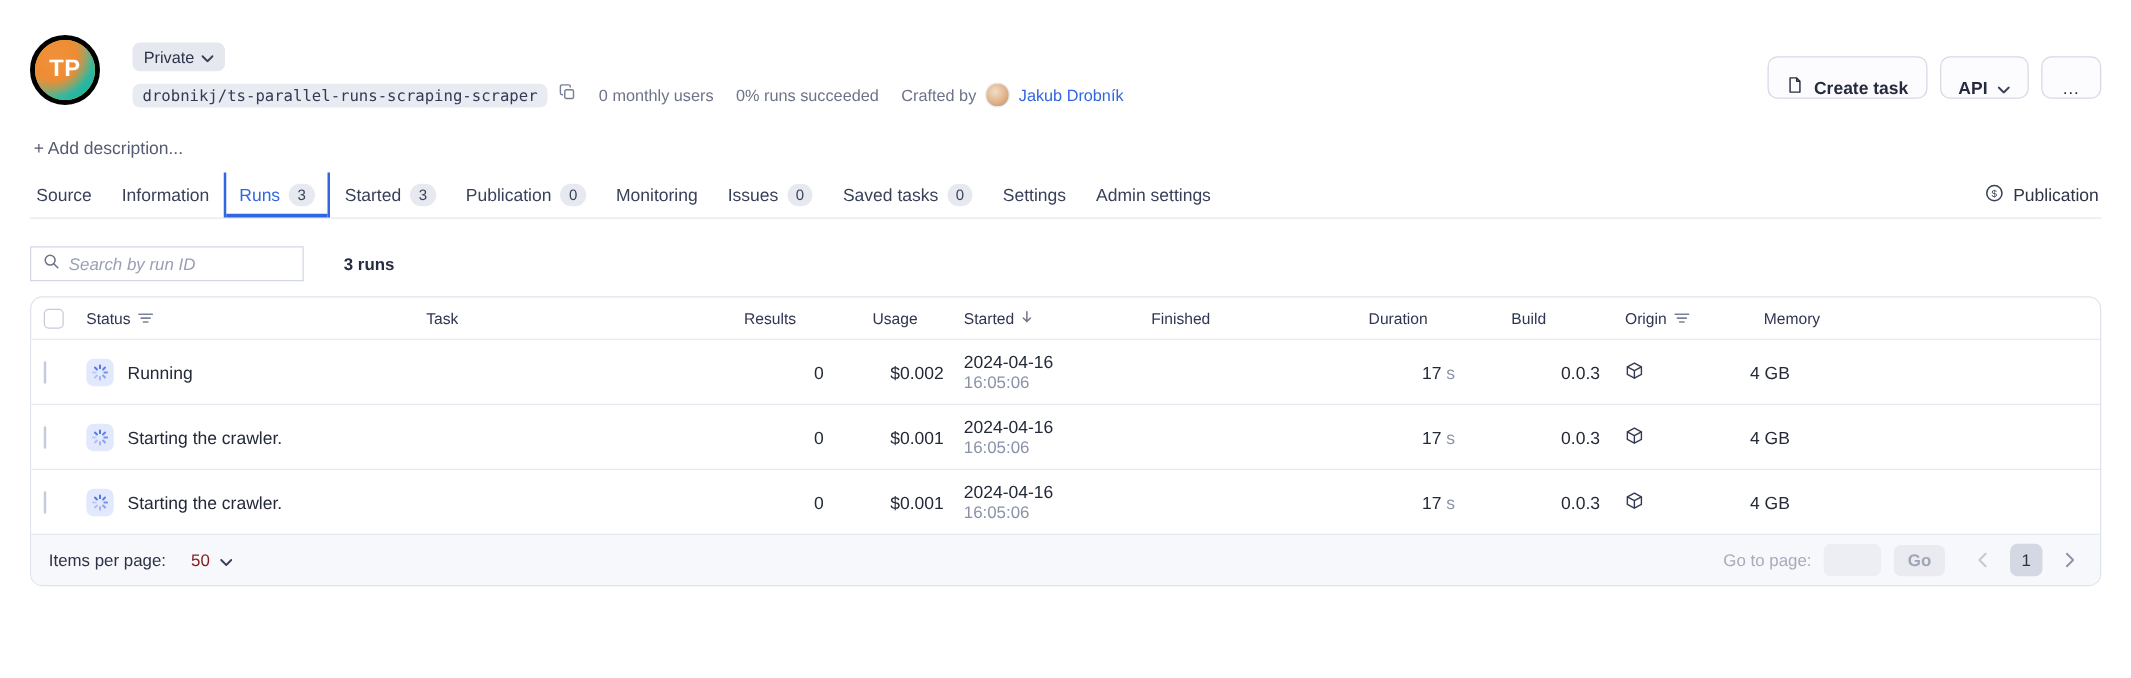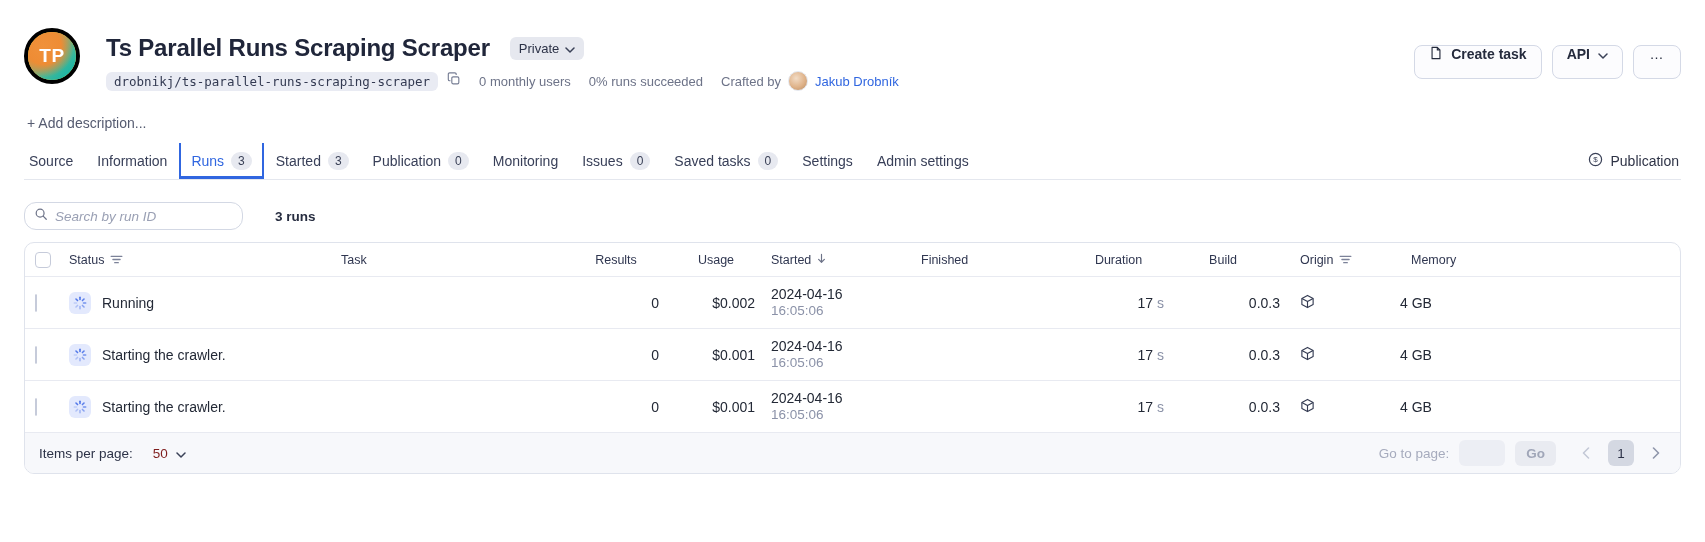--- a/index.html
+++ b/index.html
@@ -24,21 +24,21 @@
   .slug-wrap { display:flex; align-items:center; gap:9px; }
   .slug-pill { background:#e9ebf3; border-radius:6px; padding:2px 8px;
                font-family:"DejaVu Sans Mono", monospace; font-size:12.5px; color:#333a52; }
   .meta-text { font-size:13px; color:#6d7388; }
   .crafted { display:flex; align-items:center; gap:7px; }
   .avatar { width:20px; height:20px; border-radius:50%;
             background: radial-gradient(circle at 40% 35%, #f2dcc6 0%, #dfb38a 55%, #b98a60 100%);
             border:1px solid #e4e7ee; }
   .author-link { font-size:13px; color:#3066e0; cursor:pointer; }
   .header-actions { margin-left:auto; display:flex; gap:10px; margin-top:17px; }
-  .btn { display:flex; align-items:flex-start; gap:8px; background:#fcfcfe; border:1px solid #d4d9e6;
+  .btn { display:flex; align-items:flex-end; gap:8px; background:#fcfcfe; border:1px solid #d4d9e6;
          border-radius:8px; height:34px; padding:0 14px; font-size:14px; font-weight:bold;
          color:#252b3d; cursor:pointer; }
   .btn-more { width:48px; justify-content:center; font-weight:normal; letter-spacing:1px; }
 
   .add-desc { margin:24px 24px 0 27px; font-size:14px; color:#555b70; cursor:pointer; width:fit-content; }
 
   
   .tabs-row { display:flex; align-items:stretch; margin:12px 24px 0 24px; border-bottom:1px solid #e4e7ee; height:37px; }
   .tab { display:flex; align-items:center; gap:7px; padding:0 10px; font-size:14px; color:#394059;
          cursor:pointer; border-left:2px solid transparent; border-right:2px solid transparent; }
@@ -47,21 +47,21 @@
                 box-shadow: inset 0 -3px 0 #3066e0; }
   .tab-badge { background:#e7e9f0; color:#3a4157; border-radius:10px; font-size:12px;
                padding:1px 7px; line-height:16px; }
   .tab-badge:empty { display:none; }
   .publication { margin-left:auto; display:flex; align-items:center; gap:8px; font-size:14px;
                  color:#2e3346; cursor:pointer; padding-right:2px; }
 
   
   .toolbar { display:flex; align-items:center; margin:22px 24px 0 24px; }
   .search-box { display:flex; align-items:center; gap:7px; width:219px; height:28px;
-                border:1px solid #d3d8e4; border-radius:12px; padding:0 9px; background:#fff; }
+                border:1px solid #d3d8e4; border-radius:0; padding:0 9px; background:#fff; }
   .search-box input { border:none; outline:none; flex:1; font-size:13.5px; font-style:italic;
                       color:#3a4157; font-family:"Liberation Sans", sans-serif; background:transparent; min-width:0; }
   .search-box input::placeholder { color:#9aa0b4; font-style:italic; }
   .runs-count { margin-left:32px; font-size:13.5px; font-weight:bold; color:#272d40; }
 
   
   .table-card { margin:12px 24px 0 24px; border:1px solid #dfe3ec; border-radius:10px; overflow:hidden; }
   .trow { display:grid;
           grid-template-columns: 36px 272px 230px 90px 110px 150px 150px 95px 114px 120px 1fr;
           align-items:center; padding:0 8px; }
@@ -104,21 +104,20 @@
 </style>
 </head>
 <body>
 
 <div class="header">
   <div class="logo">
     <div class="logo-inner">TP</div>
   </div>
   <div class="title-block">
     <div class="title-row">
-      <div class="page-title">Ts Parallel Runs Scraping Scraper</div>
       <div class="vis-badge">
         <span>Private</span>
         <span>
           <svg viewBox="0 0 10 6" width="10" height="6" fill="none" stroke="#3a4157" stroke-width="1.5" stroke-linecap="round" stroke-linejoin="round">
               <path d="M1 1 L5 5 L9 1"></path>
             </svg>
         </span>
       </div>
     </div>
     <div class="meta-row">

